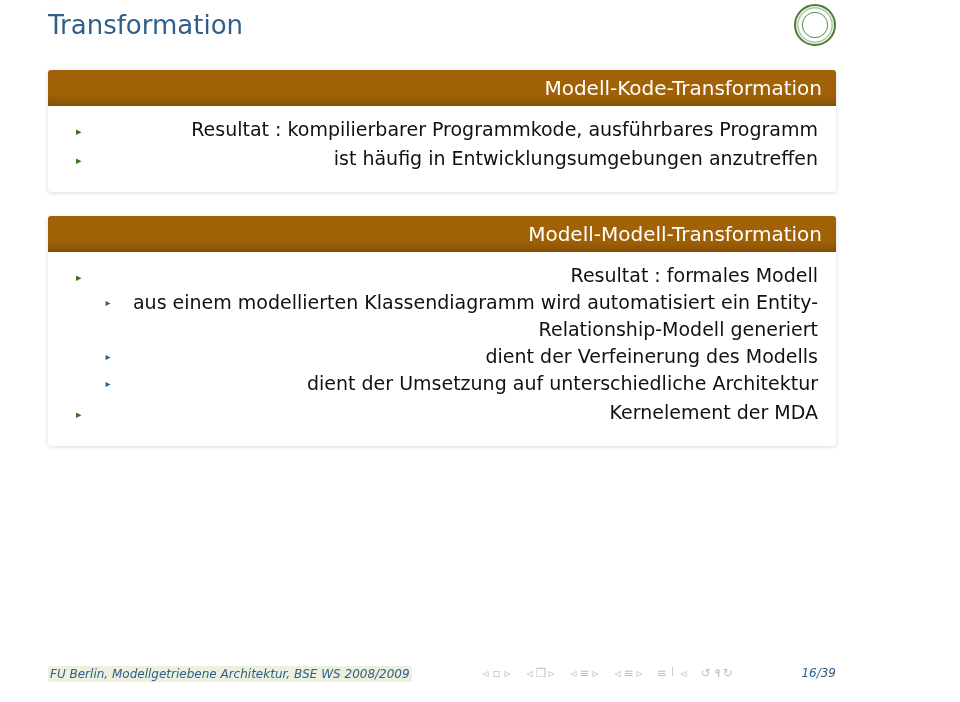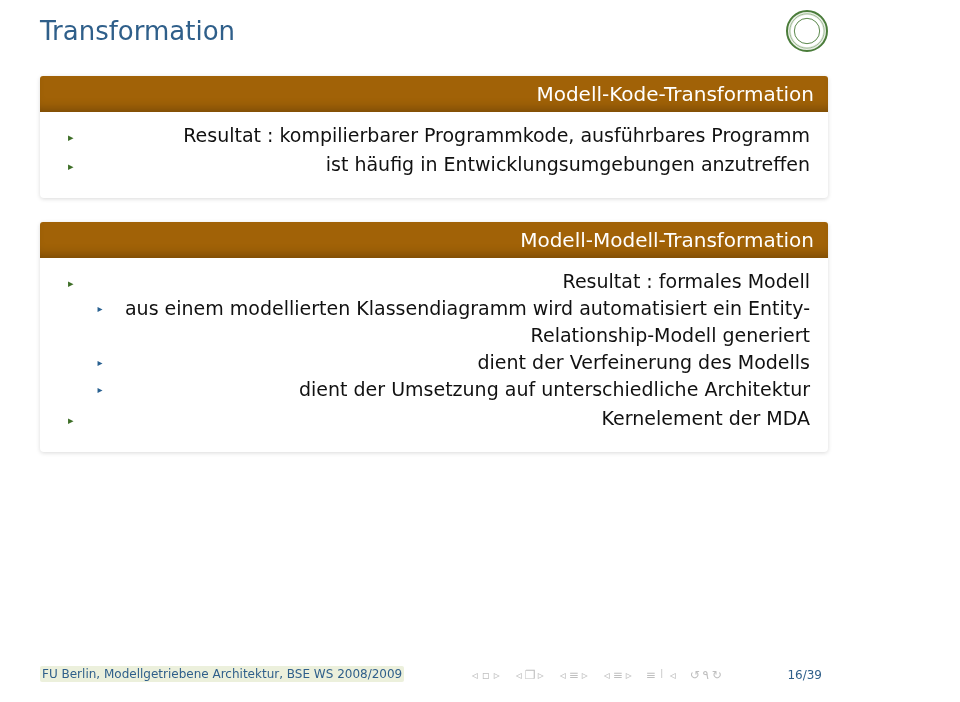--- a/index.html
+++ b/index.html
@@ -1,17 +1,17 @@
 <!DOCTYPE html>
 <html><head>
 <meta charset="utf-8">
 <style>
   * { box-sizing: border-box; margin: 0; padding: 0; }
   html, body { width: 960px; height: 702px; font-family: "DejaVu Sans", Verdana, sans-serif; background: #ffffff; color: #000; }
-  .slide { position: relative; width: 868px; height: 702px; padding: 10px 40px 0 40px; }
+  .slide { position: relative; width: 868px; height: 702px; padding: 4px 40px 0 40px; margin-left: 8px; }
   .header { display: flex; justify-content: space-between; align-items: flex-start; }
   .title { color: #2f5f8a; font-size: 26px; font-weight: normal; margin-top: 6px; }
   .logo-wrap { display: flex; align-items: center; gap: 6px; }
   .logo-text { color: #4a7c3a; font-size: 15px; }
   .logo-text .uni { font-size: 11px; margin-right: 2px; }
   .logo-text .berlin { font-size: 19px; margin-left: 2px; }
   .seal { width: 42px; height: 42px; border-radius: 50%; border: 2px solid #4a7c3a; display:flex; align-items:center; justify-content:center; color:#4a7c3a; font-size: 7px; text-align: center; background: radial-gradient(circle, #fff 58%, #e8efe4 60%); overflow:hidden; }
 
   .block { margin-top: 24px; border-radius: 4px; box-shadow: 0 1px 4px rgba(0,0,0,0.15); padding: 0 0 14px 0; }
   .block-title { background: #a16207; color: #fff; padding: 6px 14px; font-size: 20px; border-radius: 3px 3px 0 0; box-shadow: inset 0 -10px 12px -8px rgba(0,0,0,0.3); text-align: right; }
@@ -20,21 +20,21 @@
   ul.top { list-style: none; padding-left: 10px; }
   ul.top > li { display: flex; align-items: flex-start; margin-bottom: 2px; }
   ul.top > li::before { content: "▸"; font-size: 11px; color: #3d6e27; margin-right: 10px; margin-top: 8px; flex-shrink: 0; }
   ul.top > li > div { flex: 1; }
 
   ul.sub { list-style: none; padding-left: 14px; }
   ul.sub > li { display: flex; align-items: flex-start; }
   ul.sub > li::before { content: "▸"; font-size: 10px; color: #286090; margin-right: 8px; margin-top: 7px; flex-shrink: 0; }
   ul.sub > li > span { flex: 1; }
 
-  .footer { position: absolute; left: 0; right: 6px; bottom: 20px; padding: 0 40px; display: flex; justify-content: space-between; align-items: flex-end; font-size: 12px; color: #2f5f8a; }
+  .footer { position: absolute; left: 0; right: 0; bottom: 20px; padding: 0 40px; display: flex; justify-content: space-between; align-items: flex-start; font-size: 12px; color: #2f5f8a; font-style: italic; }
   .footer-left { background:#ecf0dc; display:inline-block; padding: 1px 2px; border-radius:2px;}
   .footer-center { display: flex; gap: 12px; color: #bfbfbf; font-size: 12px; align-items:center;}
   .footer-center .grp { display:inline-flex; gap:1px; }
   .footer-center .sym { display:inline-block; width:10px; text-align:center; }
   .pagenum { color:#2f5f8a; }
 
 </style>
 </head>
 <body>
 

